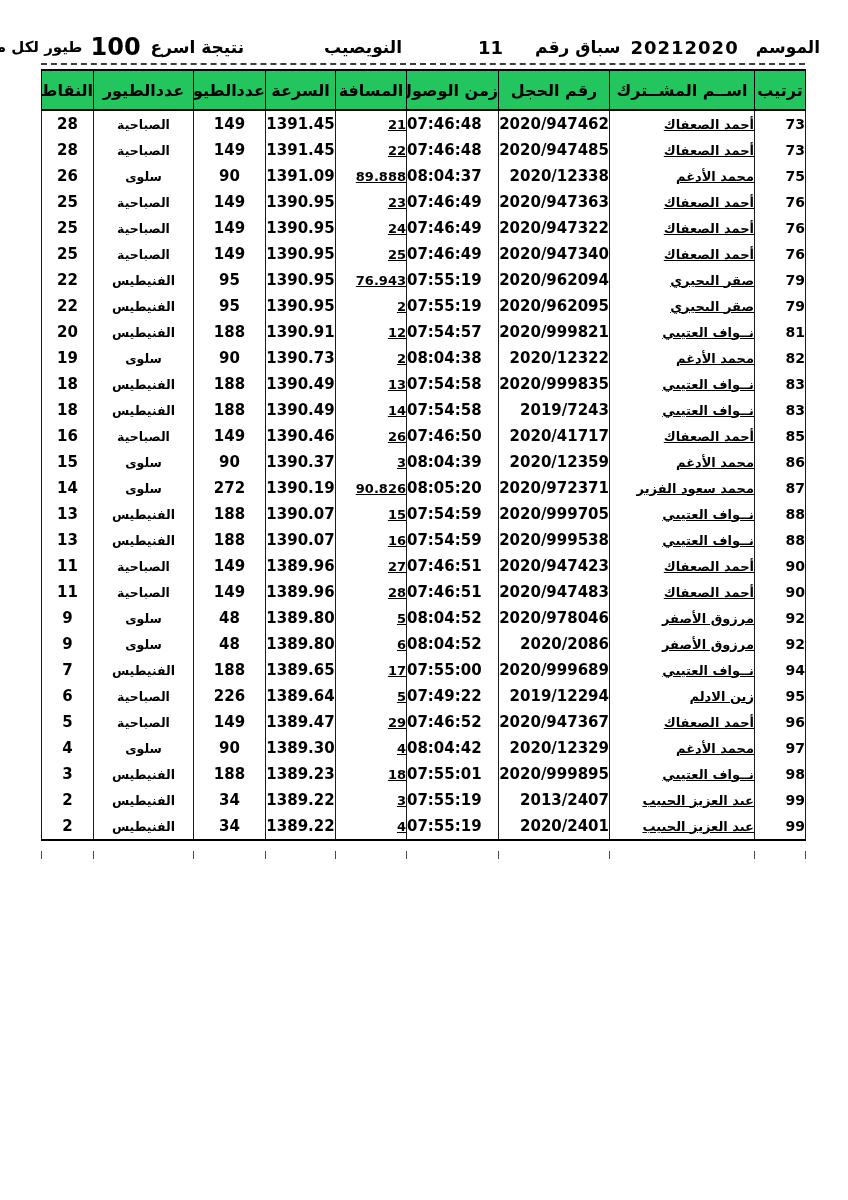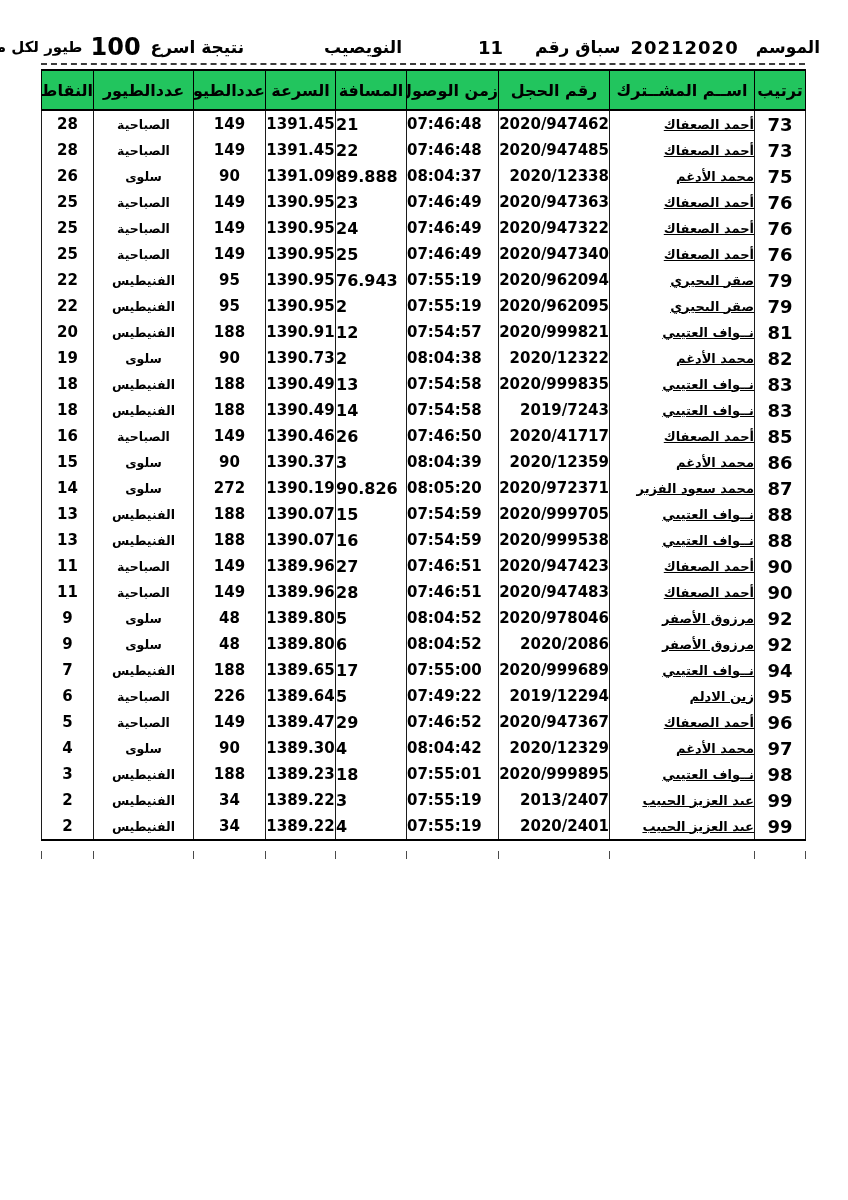--- a/index.html
+++ b/index.html
@@ -60,25 +60,25 @@
     border-right:1px solid #1c1c1c;
     height:26px;
     padding:0;
     font-weight:bold;
     white-space:nowrap;
     overflow:hidden;
     vertical-align:middle;
   }
   table.results tbody tr:last-child td{border-bottom:2px solid #000;}
   
-  td.c-rank   {font-size:18px;text-align:center;}
+  td.c-rank   {font-size:14px;}
   td.c-name   {font-size:13px;text-align:right;padding-right:12px;text-decoration:underline;}
   td.c-ring   {font-size:15px;text-align:right;padding-right:5px;}
   td.c-time   {font-size:15px;text-align:left;padding-right:4px;}
-  td.c-dist   {font-size:16px;text-align:left;}
+  td.c-dist   {font-size:13px;text-align:right;text-decoration:underline;}
   td.c-speed  {font-size:15px;text-align:center;}
   td.c-count  {font-size:15px;text-align:center;}
   td.c-club   {font-size:12.5px;text-align:center;}
   td.c-points {font-size:15px;text-align:center;}
   
   .tick{
     position:absolute;top:851px;width:1px;height:8px;background:#4a4a4a;
   }
 </style>
 </head>

